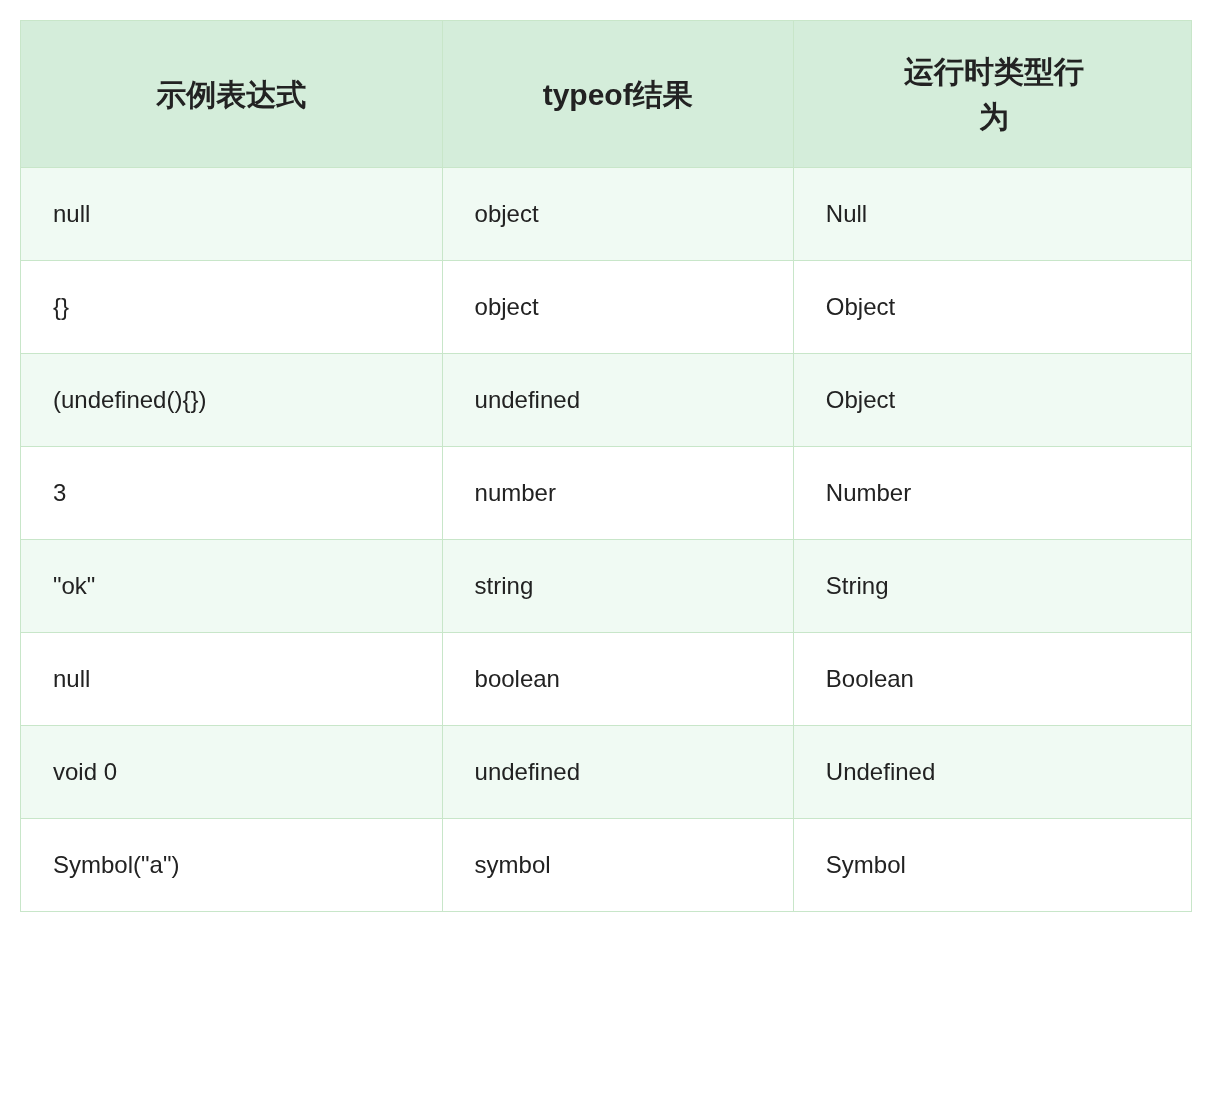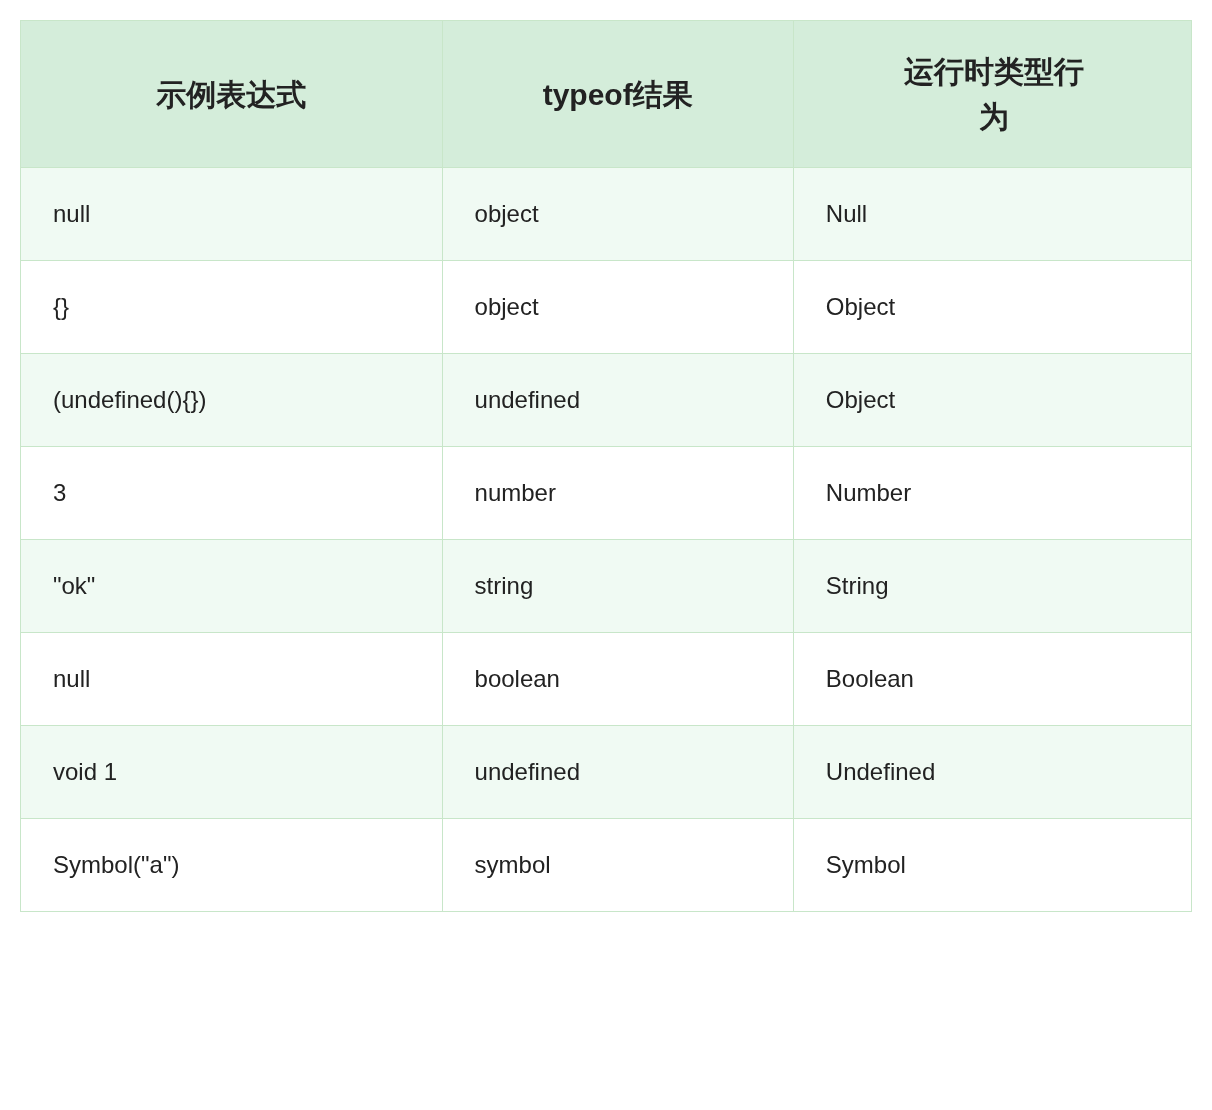--- a/index.html
+++ b/index.html
@@ -122,21 +122,21 @@
           <td>"ok"</td>
           <td>string</td>
           <td>String</td>
         </tr>
         <tr>
           <td>null</td>
           <td>boolean</td>
           <td>Boolean</td>
         </tr>
         <tr>
-          <td>void 1</td>
+          <td>void 0</td>
           <td>undefined</td>
           <td>Undefined</td>
         </tr>
         <tr>
           <td>Symbol("a")</td>
           <td>symbol</td>
           <td>Symbol</td>
         </tr>
       </tbody>
   </table>

